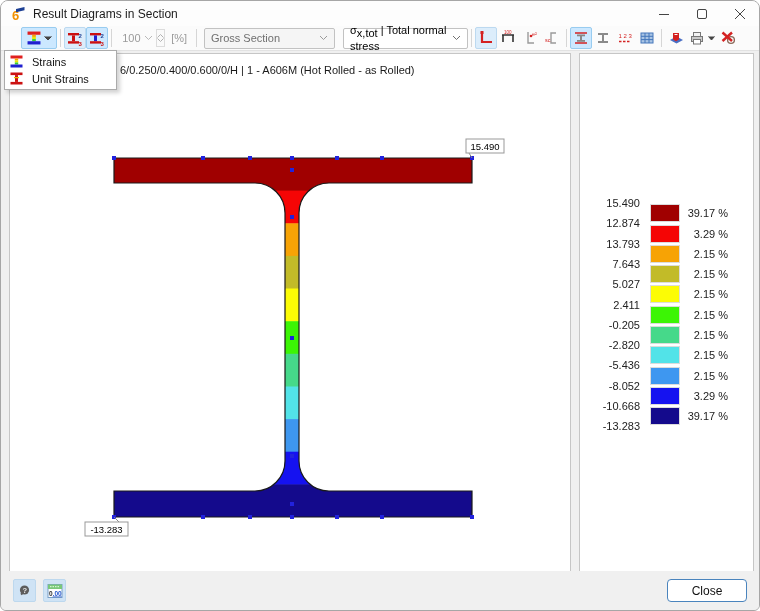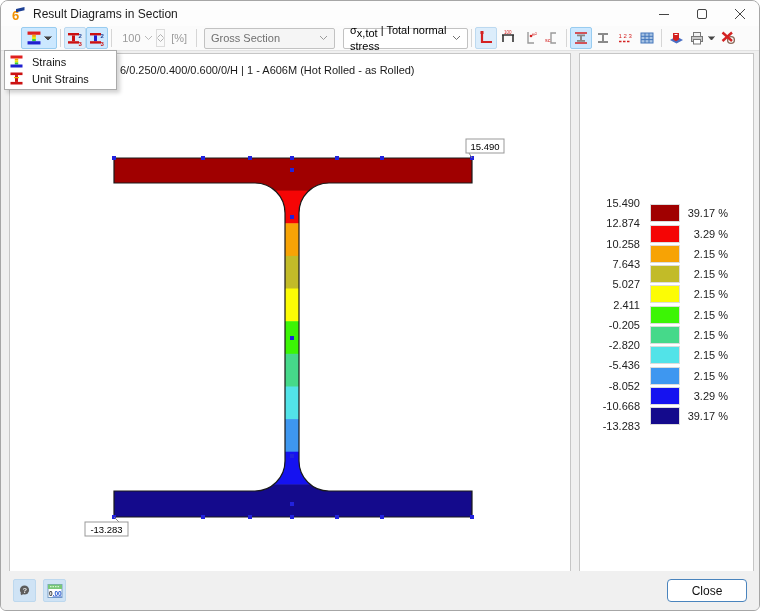--- a/index.html
+++ b/index.html
@@ -284,21 +284,21 @@
         <text x="475" y="95.5" text-anchor="middle" font-size="9.5" fill="#000">15.490</text>
         <polyline points="104,463 109,468" stroke="#888" fill="none"></polyline>
         <rect x="75" y="468" width="43" height="14" fill="#fff" stroke="#999"></rect>
         <text x="96.5" y="478.5" text-anchor="middle" font-size="9.5" fill="#000">-13.283</text>
       </svg>
   </div>
 
   <div class="legend-panel" id="legend-rows">
       <div class="lg-val" style="top: 142px;">15.490</div>
       <div class="lg-val" style="top: 162.3px;">12.874</div>
-      <div class="lg-val" style="top: 182.6px;">10.258</div>
+      <div class="lg-val" style="top: 182.6px;">13.793</div>
       <div class="lg-val" style="top: 202.9px;">7.643</div>
       <div class="lg-val" style="top: 223.2px;">5.027</div>
       <div class="lg-val" style="top: 243.5px;">2.411</div>
       <div class="lg-val" style="top: 263.8px; padding-left: 8px;">-0.205</div>
       <div class="lg-val" style="top: 284.1px;">-2.820</div>
       <div class="lg-val" style="top: 304.4px;">-5.436</div>
       <div class="lg-val" style="top: 324.7px;">-8.052</div>
       <div class="lg-val" style="top: 345px;">-10.668</div>
       <div class="lg-val" style="top: 365.3px;">-13.283</div>
       <div class="lg-band" style="top: 150.2px; background: rgb(160, 0, 0);"></div>

